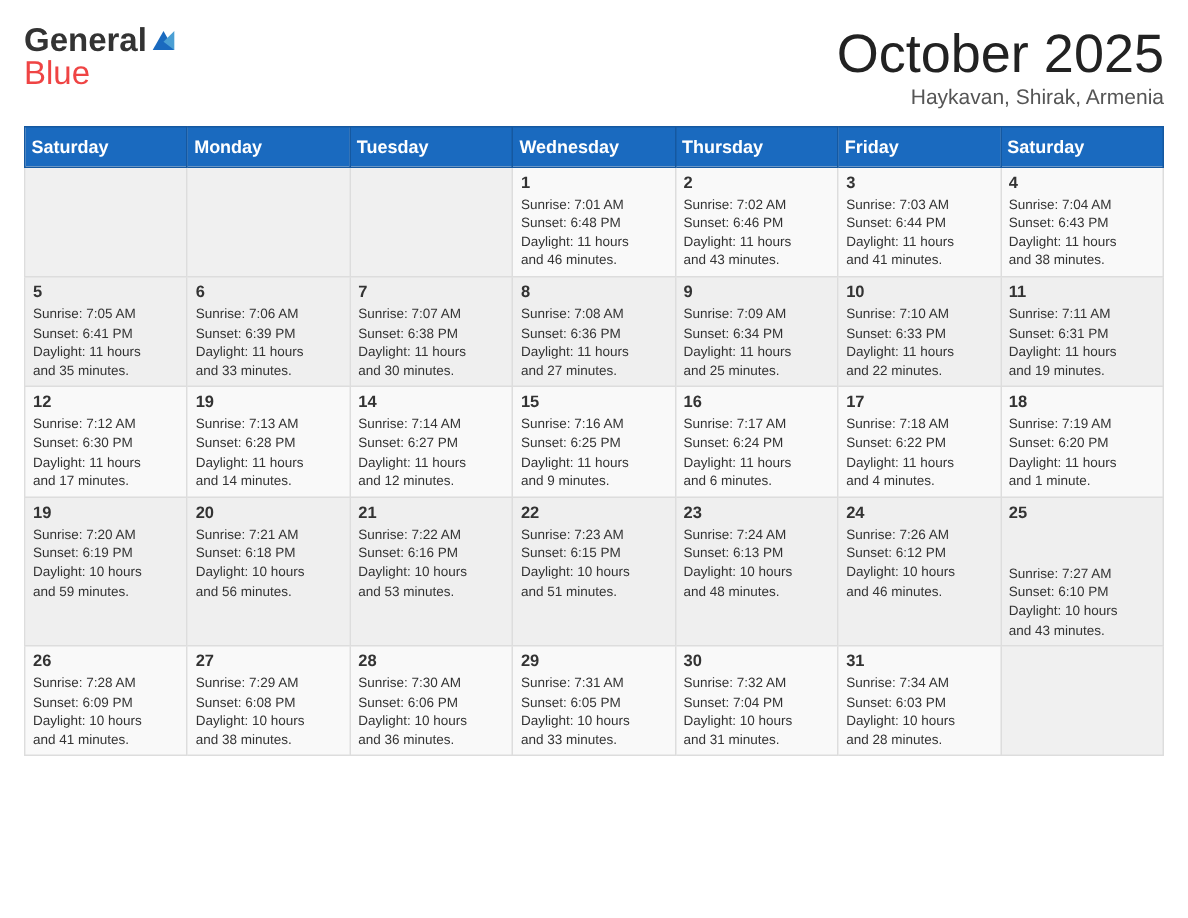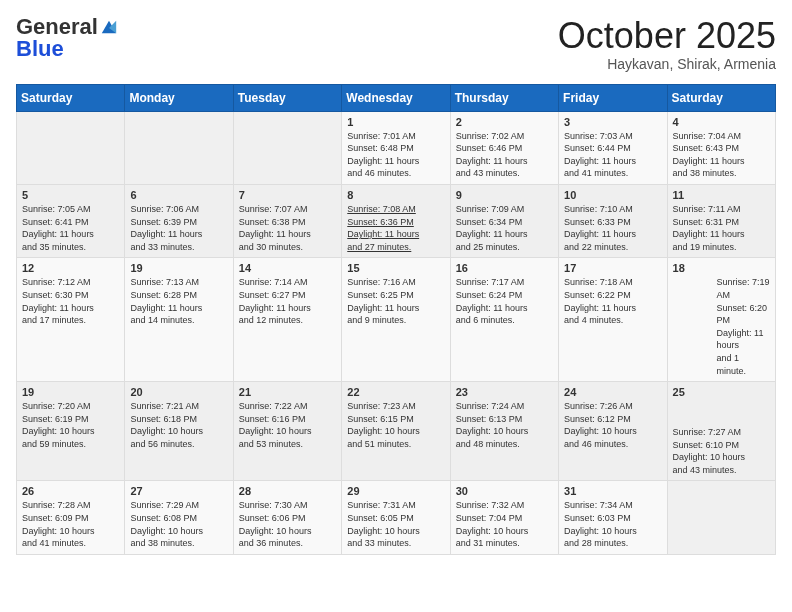--- a/index.html
+++ b/index.html
@@ -99,21 +99,21 @@
 
 <div class="header">
   <div class="logo">
     <div class="logo-text">
       <span class="logo-general">General</span>
       <svg class="logo-icon" viewBox="0 0 20 18">
         <polygon points="2,16 10,2 18,16" fill="#1a6abf"></polygon>
         <polygon points="10,10 18,2 18,16" fill="#4a9fd4"></polygon>
       </svg>
     </div>
-    <span class="logo-blue" style="font-size:22px;font-weight:bold;color:#1d4ed8;margin-top:-2px;">Blue</span>
+    <span class="logo-blue" style="font-size:22px;font-weight:normal;color:#ef4444;margin-top:-2px;">Blue</span>
   </div>
   <div class="title-section">
     <div class="month-title">October 2025</div>
     <div class="location">Haykavan, Shirak, Armenia</div>
   </div>
 </div>
 
 <table class="calendar">
   <thead>
     <tr>
@@ -177,21 +177,21 @@
         </td>
         <td>
           <span class="day-number">7</span>
           <div class="day-info" style="white-space: pre-line;">Sunrise: 7:07 AM
 Sunset: 6:38 PM
 Daylight: 11 hours
 and 30 minutes.</div>
         </td>
         <td>
           <span class="day-number">8</span>
-          <div class="day-info" style="white-space: pre-line; text-decoration: underline;">Sunrise: 7:08 AM
+          <div class="day-info" style="white-space: pre-line;">Sunrise: 7:08 AM
 Sunset: 6:36 PM
 Daylight: 11 hours
 and 27 minutes.</div>
         </td>
         <td>
           <span class="day-number">9</span>
           <div class="day-info" style="white-space: pre-line;">Sunrise: 7:09 AM
 Sunset: 6:34 PM
 Daylight: 11 hours
 and 25 minutes.</div>
@@ -249,21 +249,21 @@
         </td>
         <td>
           <span class="day-number">17</span>
           <div class="day-info" style="white-space: pre-line;">Sunrise: 7:18 AM
 Sunset: 6:22 PM
 Daylight: 11 hours
 and 4 minutes.</div>
         </td>
         <td>
           <span class="day-number">18</span>
-          <div class="day-info" style="white-space: pre-line; margin-left: 44px;">Sunrise: 7:19 AM
+          <div class="day-info" style="white-space: pre-line;">Sunrise: 7:19 AM
 Sunset: 6:20 PM
 Daylight: 11 hours
 and 1 minute.</div>
         </td>
       </tr>
       <tr>
         <td>
           <span class="day-number">19</span>
           <div class="day-info" style="white-space: pre-line;">Sunrise: 7:20 AM
 Sunset: 6:19 PM

